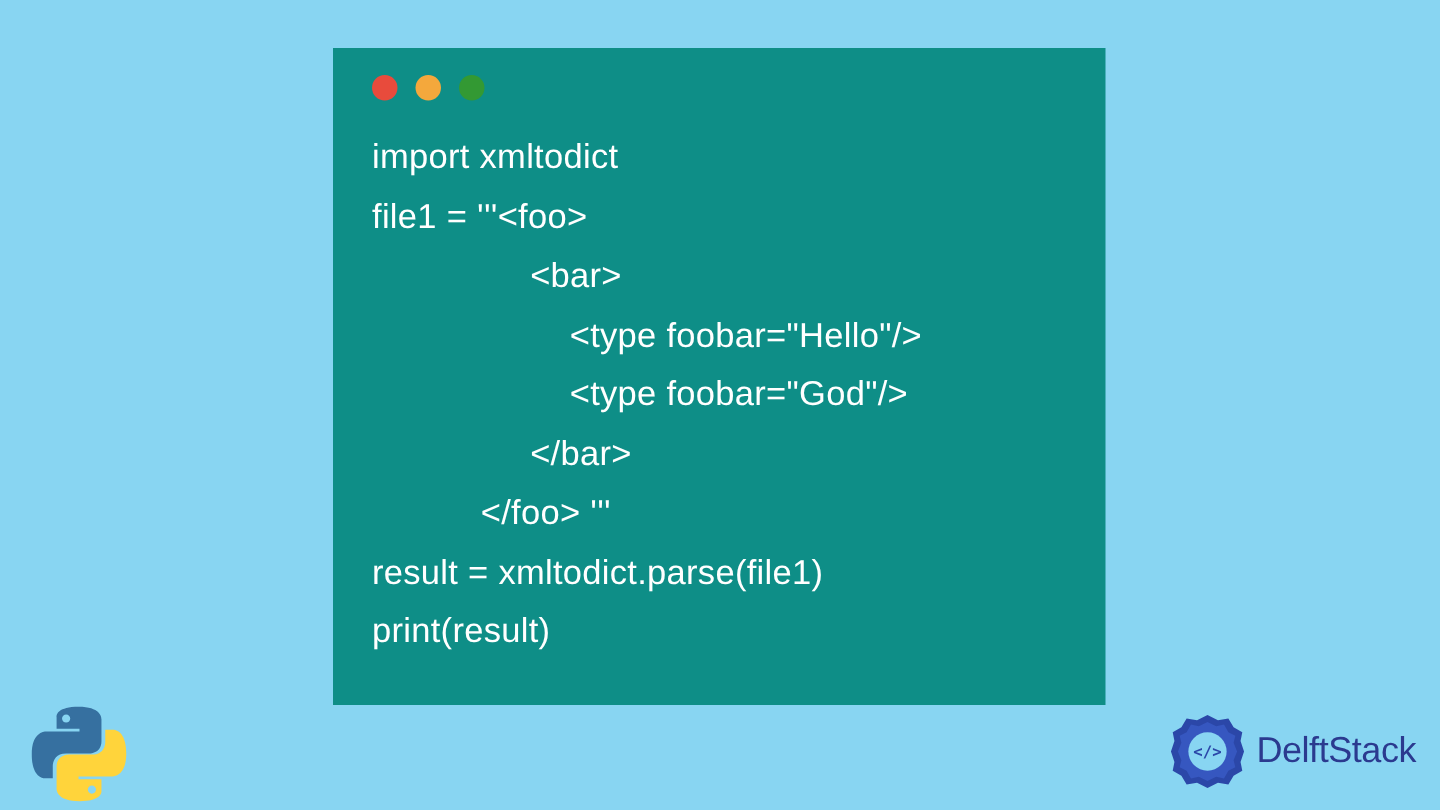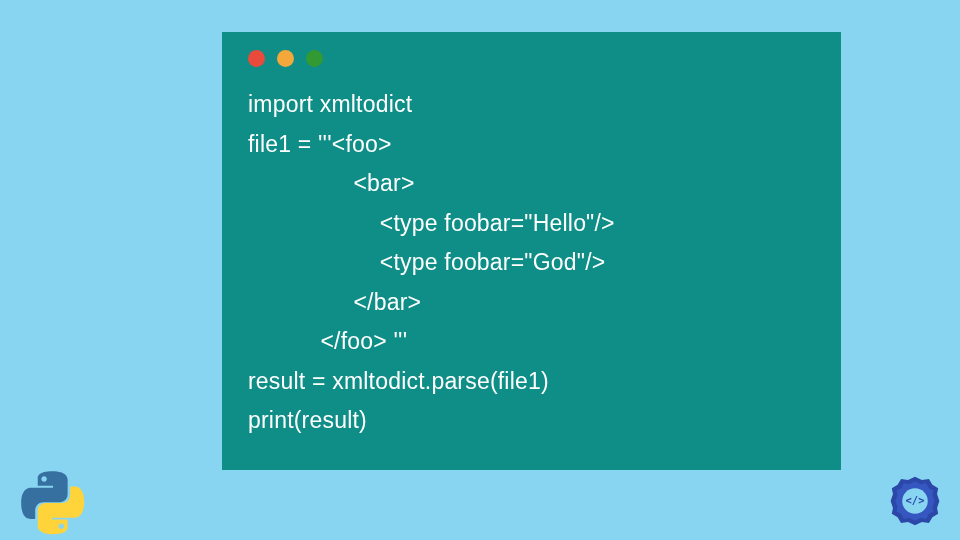--- a/index.html
+++ b/index.html
@@ -8,21 +8,21 @@
       height: 540px;
       background: #88d5f2;
       position: relative;
       font-family: Arial, sans-serif;
       overflow: hidden;
     }
     .code-window {
       position: absolute;
       left: 222px;
       top: 32px;
-      width: 619px;
+      width: 515px;
       height: 438px;
       background: #0e8e87;
       padding: 18px 20px 18px 26px;
     }
     .window-dots {
       display: flex;
       gap: 12px;
       margin-bottom: 18px;
       margin-left: 0px;
     }
@@ -99,13 +99,14 @@
   <div class="delft-icon">
     <svg viewBox="0 0 100 100">
       <g transform="translate(50,50)">
         <path fill="#2b47a8" d="M 0,-42 L 12,-36 L 24,-38 L 30,-28 L 40,-22 L 38,-12 L 42,0 L 38,12 L 40,22 L 30,28 L 24,38 L 12,36 L 0,42 L -12,36 L -24,38 L -30,28 L -40,22 L -38,12 L -42,0 L -38,-12 L -40,-22 L -30,-28 L -24,-38 L -12,-36 Z"></path>
         <path fill="#3657c0" d="M 0,-34 L 10,-29 L 19,-31 L 24,-22 L 32,-18 L 30,-10 L 34,0 L 30,10 L 32,18 L 24,22 L 19,31 L 10,29 L 0,34 L -10,29 L -19,31 L -24,22 L -32,18 L -30,10 L -34,0 L -30,-10 L -32,-18 L -24,-22 L -19,-31 L -10,-29 Z"></path>
         <circle r="22" fill="#88d5f2"></circle>
         <text x="0" y="6" font-family="monospace" font-size="18" font-weight="bold" fill="#2b47a8" text-anchor="middle">&lt;/&gt;</text>
       </g>
     </svg>
   </div>
+  <span class="delft-text">DelftStack</span>
 </div>
 
 </body></html>

